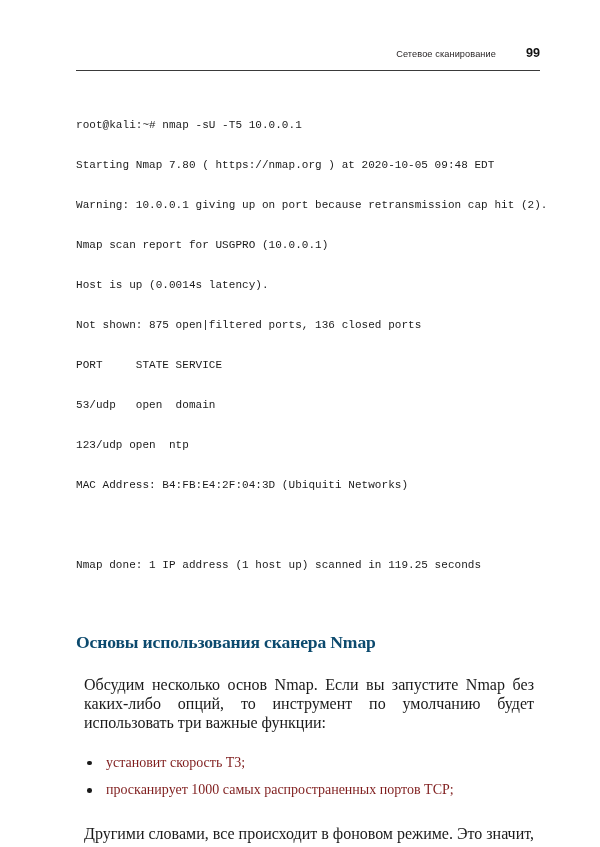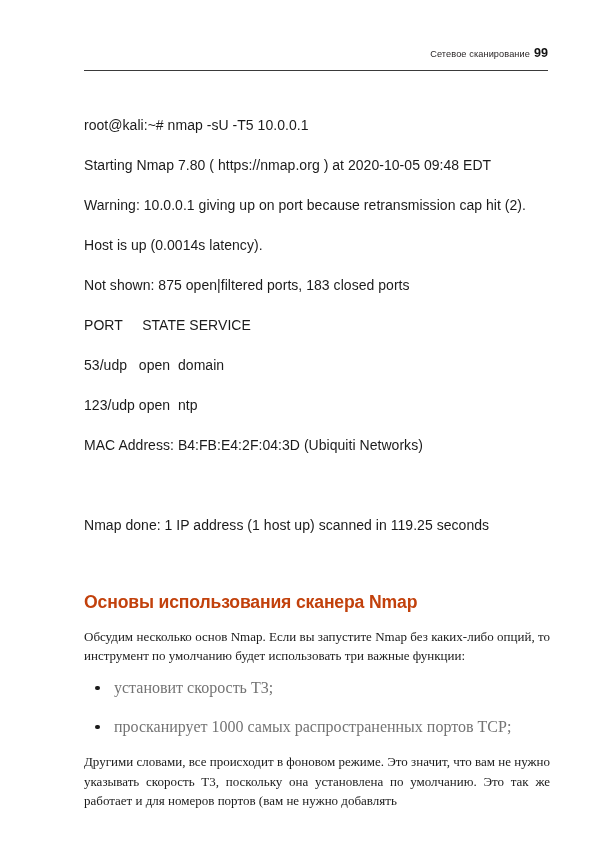--- a/index.html
+++ b/index.html
@@ -13,21 +13,21 @@
     height: 847px;
     position: relative;
     overflow: hidden;
     font-family: "Liberation Serif", "DejaVu Serif", serif;
     color: #1a1a1a;
     -webkit-font-smoothing: antialiased;
   }
 
   .page {
     position: absolute;
-    left: 16px; top: 0;
+    left: 8px; top: 0;
     width: 584px;
     height: 847px;
     box-sizing: border-box;
     padding: 6px;
   }
 
   
   .running-head {
     position: absolute;
     left: 68px;
@@ -41,20 +41,21 @@
   .running-head-title {
     font-size: 9.2px;
     letter-spacing: 0.1px;
     color: #231f20;
     white-space: nowrap;
   }
   .running-head-pageno {
     font-size: 12.6px;
     font-weight: bold;
     color: #111111;
+    margin-left: 26px;
     min-width: 18px;
     text-align: right;
   }
   .head-rule {
     position: absolute;
     left: 68px;
     top: 70px;
     width: 464px;
     height: 1px;
     background: #3a3a3a;
@@ -63,66 +64,66 @@
   
   .content {
     position: absolute;
     left: 68px;
     top: 92px;
     width: 466px;
   }
 
   
   .code-block {
-    font-family: Liberation Sans, sans-serif;
-    font-size: 14px;
+    font-family: Liberation Mono, monospace;
+    font-size: 11px;
     line-height: 13.35px;
     color: #1b1b1b;
     white-space: pre;
     letter-spacing: 0.04px;
   }
   .code-line { white-space: pre; min-height: 13.35px; }
   .code-line.blank { height: 13.35px; }
 
   
   h2.section-title {
-    font-family: Liberation Sans, sans-serif;
+    font-family: Liberation Serif, serif;
     font-size: 17.6px;
     font-weight: bold;
-    color: #c2410c;
+    color: #0c4a6e;
     margin: 0;
     padding: 0;
     letter-spacing: -0.15px;
     line-height: 22px;
   }
 
   
   p.body {
-    margin: 0;
+    margin: 8px;
     padding: 0;
-    font-size: 13px;
+    font-size: 16px;
     line-height: 19.1px;
     text-align: justify;
     text-justify: inter-word;
     color: #1a1a1a;
     hyphens: none;
   }
 
   
   ul.bullets {
     margin: 0;
     padding: 0;
     list-style: none;
   }
   ul.bullets li {
     position: relative;
     padding-left: 30px;
-    font-size: 16px;
+    font-size: 14px;
     line-height: 19.1px;
-    color: #737373;
+    color: #7f1d1d;
     text-align: left;
   }
   ul.bullets li .dot {
     position: absolute;
     left: 11px;
     top: 7.5px;
     width: 4.6px;
     height: 4.6px;
     border-radius: 50%;
     background: #1a1a1a;
@@ -144,22 +145,23 @@
     <span class="running-head-pageno">99</span>
   </div>
   <div class="head-rule"></div>
 
   <div class="content">
 
     <div class="code-block">
       <div class="code-line">root@kali:~# nmap -sU -T5 10.0.0.1</div>
       <div class="code-line">Starting Nmap 7.80 ( https://nmap.org ) at 2020-10-05 09:48 EDT</div>
       <div class="code-line">Warning: 10.0.0.1 giving up on port because retransmission cap hit (2).</div>
+      <div class="code-line">Nmap scan report for USGPRO (10.0.0.1)</div>
       <div class="code-line">Host is up (0.0014s latency).</div>
-      <div class="code-line">Not shown: 875 open|filtered ports, 183 closed ports</div>
+      <div class="code-line">Not shown: 875 open|filtered ports, 136 closed ports</div>
       <div class="code-line">PORT     STATE SERVICE</div>
       <div class="code-line">53/udp   open  domain</div>
       <div class="code-line">123/udp open  ntp</div>
       <div class="code-line">MAC Address: B4:FB:E4:2F:04:3D (Ubiquiti Networks)</div>
       <div class="code-line blank"></div>
       <div class="code-line">Nmap done: 1 IP address (1 host up) scanned in 119.25 seconds</div>
     </div>
 
     <div class="sp-term-to-h2"></div>
 
@@ -169,21 +171,21 @@
 
     <p class="body">Обсудим несколько основ Nmap. Если вы запустите Nmap без каких-либо опций, то инструмент по умолчанию будет использовать три важные функции:</p>
 
     <div class="sp-p-to-ul"></div>
 
     <ul class="bullets">
       <li>
         <span class="dot"></span>
         <span>установит скорость T3;</span>
       </li>
-      <li style="margin-top:20px">
+      <li style="margin-top:8px">
         <span class="dot"></span>
         <span>просканирует 1000 самых распространенных портов TCP;</span>
       </li>
     </ul>
 
     <div class="sp-ul-to-p"></div>
 
     <p class="body"><span>Другими словами, все происходит в фоновом режиме. Это значит, что вам не нужно указывать скорость T3, поскольку она установлена по умолчанию. Это так же работает и для номеров портов (вам не нужно добавлять </span></p>
 
   </div>

